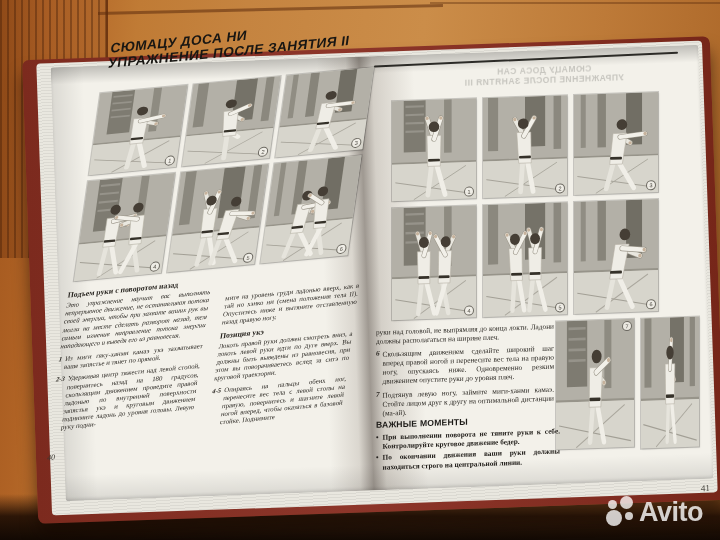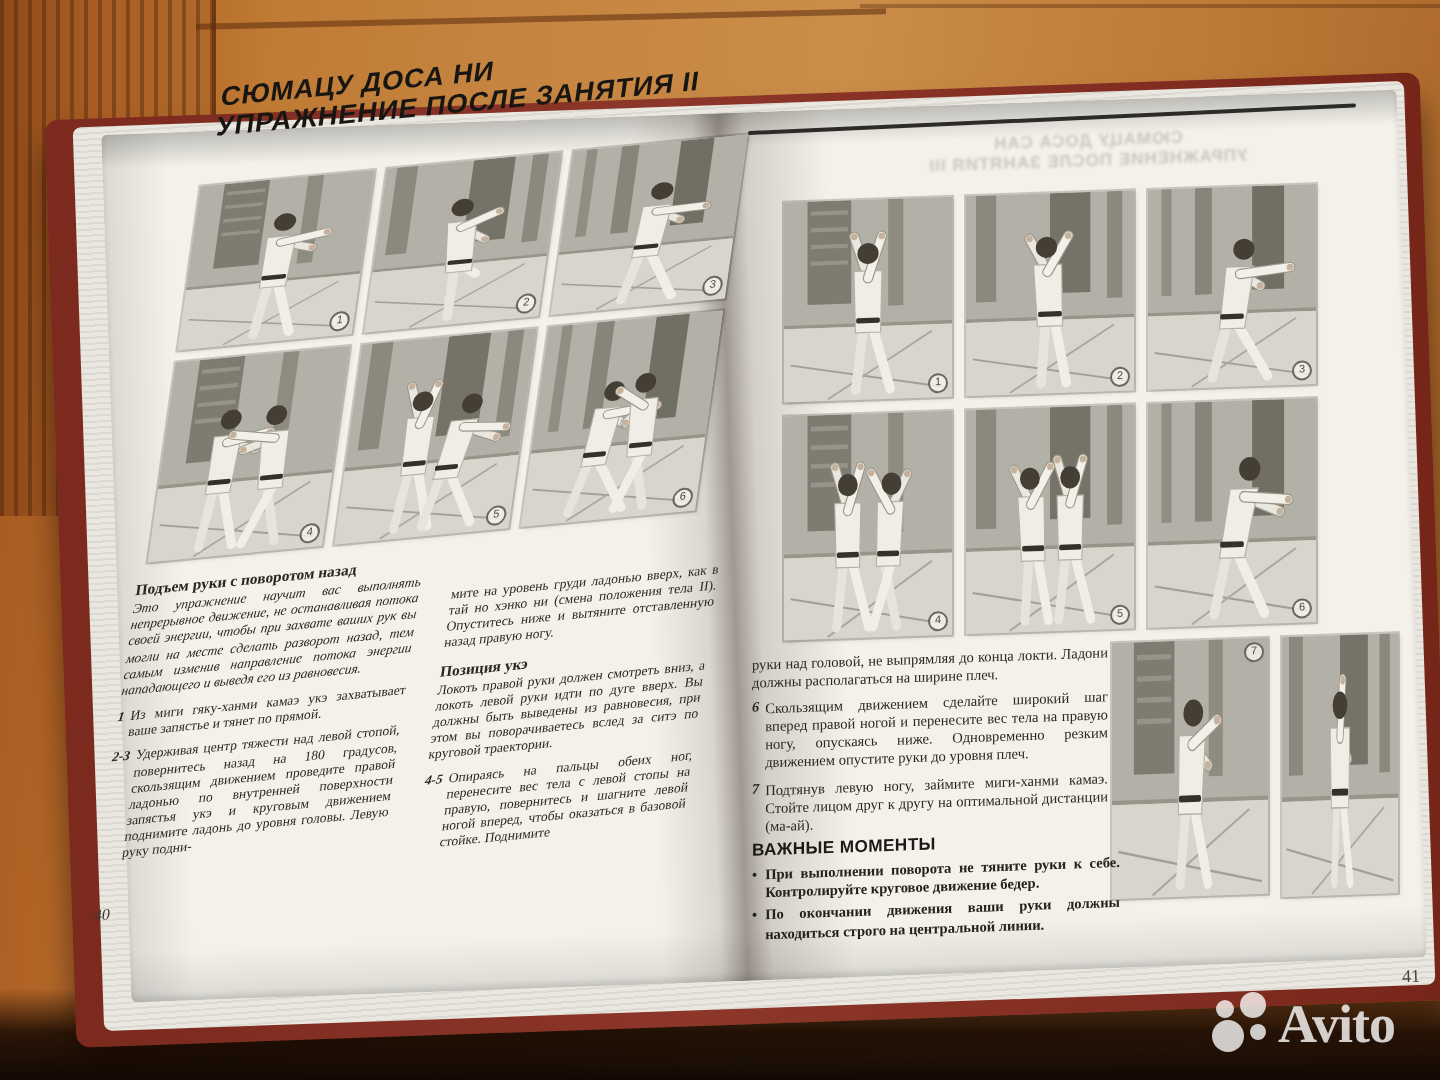--- a/index.html
+++ b/index.html
@@ -86,21 +86,21 @@
     font-size:7.3px;line-height:9.1px;text-align:justify;color:#2a2722;}
   .rp-text .txt-item .inum{font-size:7.2px;}
   .rp-important{position:absolute;left:4px;top:362px;width:184px;}
   .imp-head{font-family:"Liberation Sans",sans-serif;font-weight:700;font-size:8.6px;letter-spacing:.2px;margin-bottom:3px;color:#1c1a17;}
   .bullet-item{display:flex;gap:4px;font-weight:700;font-size:7.3px;line-height:9.2px;text-align:justify;margin-bottom:2px;color:#24211d;}
   .bdot{flex:0 0 auto;}
   .rp-pagenum{left:701px;top:483px;font-size:9px;color:#44423c;transform:rotate(-2deg);}
 
   
   .watermark{left:606px;top:492px;width:112px;height:40px;display:flex;align-items:center;gap:3px;
-    font-family:Liberation Serif, serif;}
+    font-family:Liberation Sans, sans-serif;}
   .av-logo{position:relative;width:30px;height:32px;flex:0 0 auto;}
   .av-logo i{position:absolute;border-radius:50%;background:rgba(255,255,255,.78);}
   .av-c1{left:2px;top:4px;width:9px;height:9px;}
   .av-c2{left:14px;top:0;width:13px;height:13px;}
   .av-c3{left:0;top:14px;width:16px;height:16px;}
   .av-c4{left:19px;top:16px;width:8px;height:8px;}
   .av-word{color:rgba(255,255,255,.8);font-weight:700;font-size:27px;letter-spacing:-.5px;}
 </style>
 </head>
 <body>

